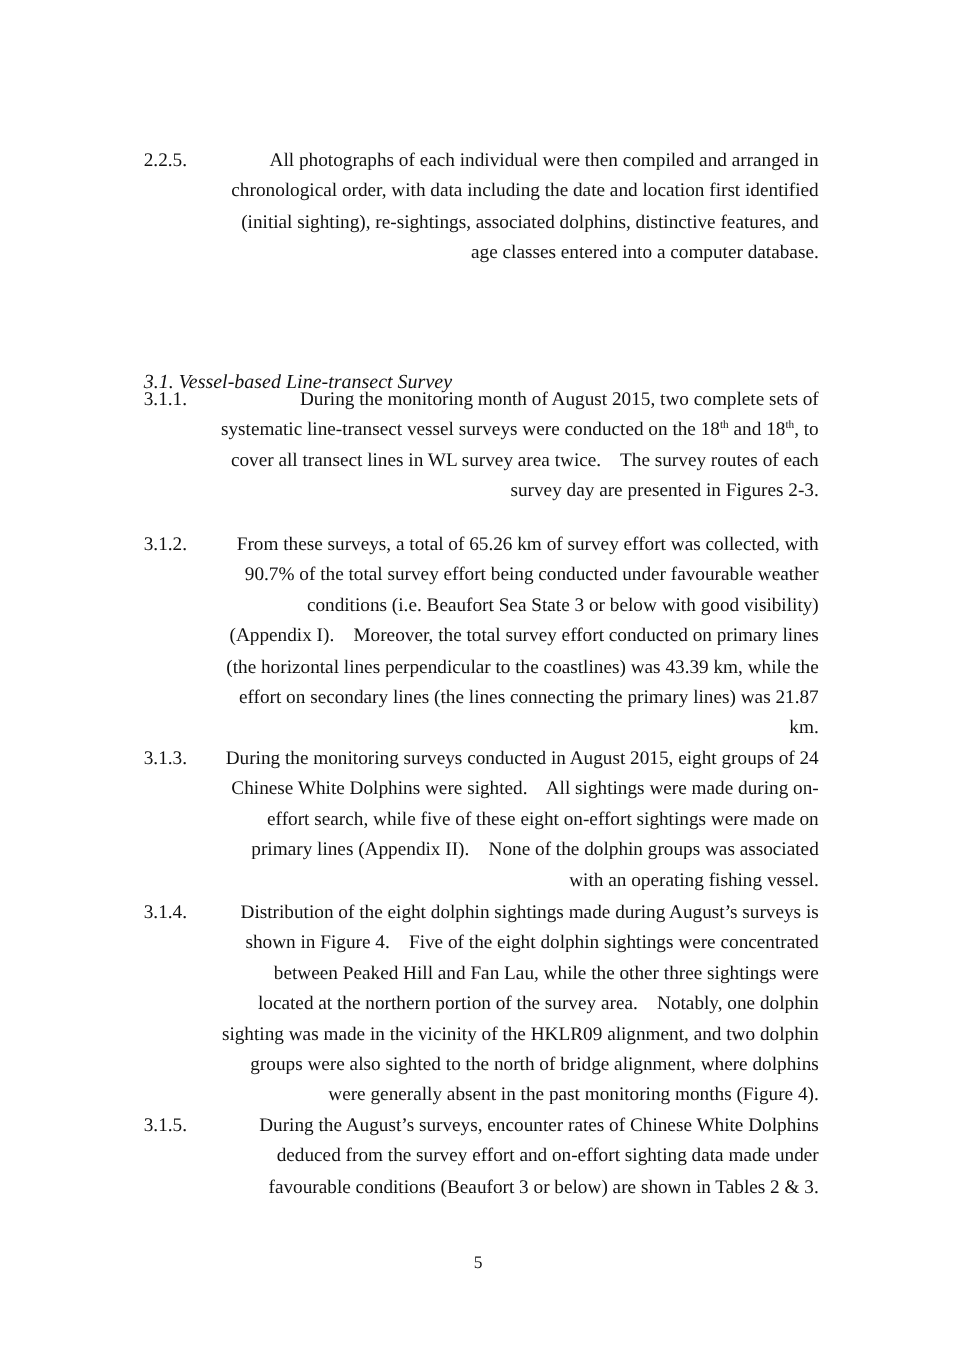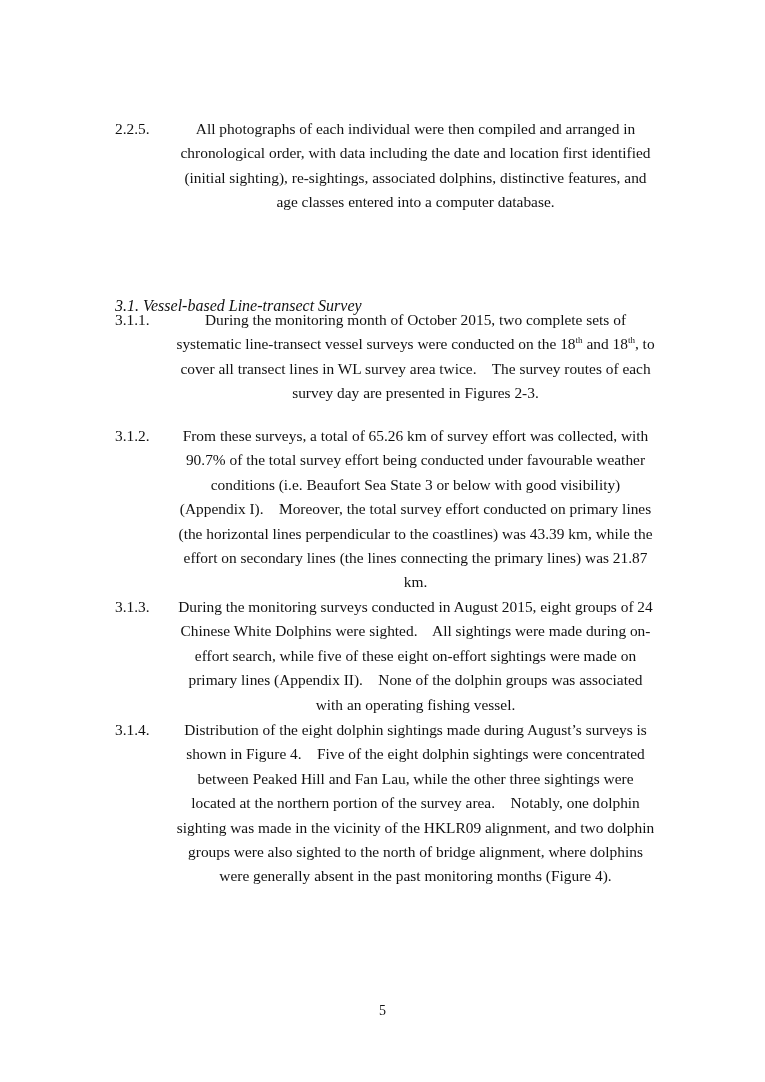--- a/index.html
+++ b/index.html
@@ -1,21 +1,21 @@
 <!DOCTYPE html>
 <html><head>
 <meta charset="utf-8">
 <style>
   html, body { margin: 0; padding: 0; background: #ffffff; }
   body { width: 765px; height: 1082px; position: relative; overflow: hidden;
          font-family: "Liberation Serif", "DejaVu Serif", serif; color: #111111; }
   .page { position: absolute; left: 0; top: 0; width: 765px; height: 788px; }
   .para { position: absolute; left: 115px; width: 540px; font-size: 15.4px; line-height: 24.4px; }
   .para .num { position: absolute; left: 0; top: 0; }
-  .para .body { margin-left: 61px; text-align: center; }
+  .para .body { margin-left: 61px; text-align: right; }
   .heading { position: absolute; left: 115px; font-size: 15.4px; font-weight: bold; line-height: 24px; }
   .heading .hnum { display: inline-block; width: 22px; }
   .subheading { position: absolute; left: 115px; font-size: 16px; font-style: italic; line-height: 24px; }
   .page-number { position: absolute; left: 0; width: 765px; text-align: center; top: 1003px; font-size: 14px; }
   sup { font-size: 9px; line-height: 0; vertical-align: 6px; }
 </style>
 </head>
 <body>
 
 <div class="page">
@@ -23,33 +23,37 @@
   <div class="para" style="top:117px;">
     <span class="num">2.2.5.</span>
     <div class="body">All photographs of each individual were then compiled and arranged in chronological order, with data including the date and location first identified (initial sighting), re-sightings, associated dolphins, distinctive features, and age classes entered into a computer database.</div>
   </div>
 
 
   <div class="subheading" style="top:294px;">3.1.  Vessel-based Line-transect Survey</div>
 
   <div class="para" style="top:308px;">
     <span class="num">3.1.1.</span>
-    <div class="body"><span>During the monitoring month of October 2015, two complete sets of systematic line-transect vessel surveys were conducted on the 18</span><sup>th</sup><span> and 18</span><sup>th</sup><span>, to cover all transect lines in WL survey area twice.&nbsp;&nbsp;&nbsp; The survey routes of each survey day are presented in Figures 2-3.</span></div>
+    <div class="body"><span>During the monitoring month of August 2015, two complete sets of systematic line-transect vessel surveys were conducted on the 18</span><sup>th</sup><span> and 18</span><sup>th</sup><span>, to cover all transect lines in WL survey area twice.&nbsp;&nbsp;&nbsp; The survey routes of each survey day are presented in Figures 2-3.</span></div>
   </div>
 
   <div class="para" style="top:424px;">
     <span class="num">3.1.2.</span>
     <div class="body">From these surveys, a total of 65.26 km of survey effort was collected, with 90.7% of the total survey effort being conducted under favourable weather conditions (i.e. Beaufort Sea State 3 or below with good visibility) (Appendix I).&nbsp;&nbsp;&nbsp; Moreover, the total survey effort conducted on primary lines (the horizontal lines perpendicular to the coastlines) was 43.39 km, while the effort on secondary lines (the lines connecting the primary lines) was 21.87 km.</div>
   </div>
 
   <div class="para" style="top:595px;">
     <span class="num">3.1.3.</span>
     <div class="body">During the monitoring surveys conducted in August 2015, eight groups of 24 Chinese White Dolphins were sighted.&nbsp;&nbsp;&nbsp; All sightings were made during on-effort search, while five of these eight on-effort sightings were made on primary lines (Appendix II).&nbsp;&nbsp;&nbsp; None of the dolphin groups was associated with an operating fishing vessel.</div>
   </div>
 
   <div class="para" style="top:718px;">
     <span class="num">3.1.4.</span>
     <div class="body">Distribution of the eight dolphin sightings made during August’s surveys is shown in Figure 4.&nbsp;&nbsp;&nbsp; Five of the eight dolphin sightings were concentrated between Peaked Hill and Fan Lau, while the other three sightings were located at the northern portion of the survey area.&nbsp;&nbsp;&nbsp; Notably, one dolphin sighting was made in the vicinity of the HKLR09 alignment, and two dolphin groups were also sighted to the north of bridge alignment, where dolphins were generally absent in the past monitoring months (Figure 4).</div>
   </div>
 
+  <div class="para" style="top:889px;">
+    <span class="num">3.1.5.</span>
+    <div class="body">During the August’s surveys, encounter rates of Chinese White Dolphins deduced from the survey effort and on-effort sighting data made under favourable conditions (Beaufort 3 or below) are shown in Tables 2 &amp; 3.</div>
+  </div>
 
   <div class="page-number">5</div>
 </div>
 
 </body></html>

